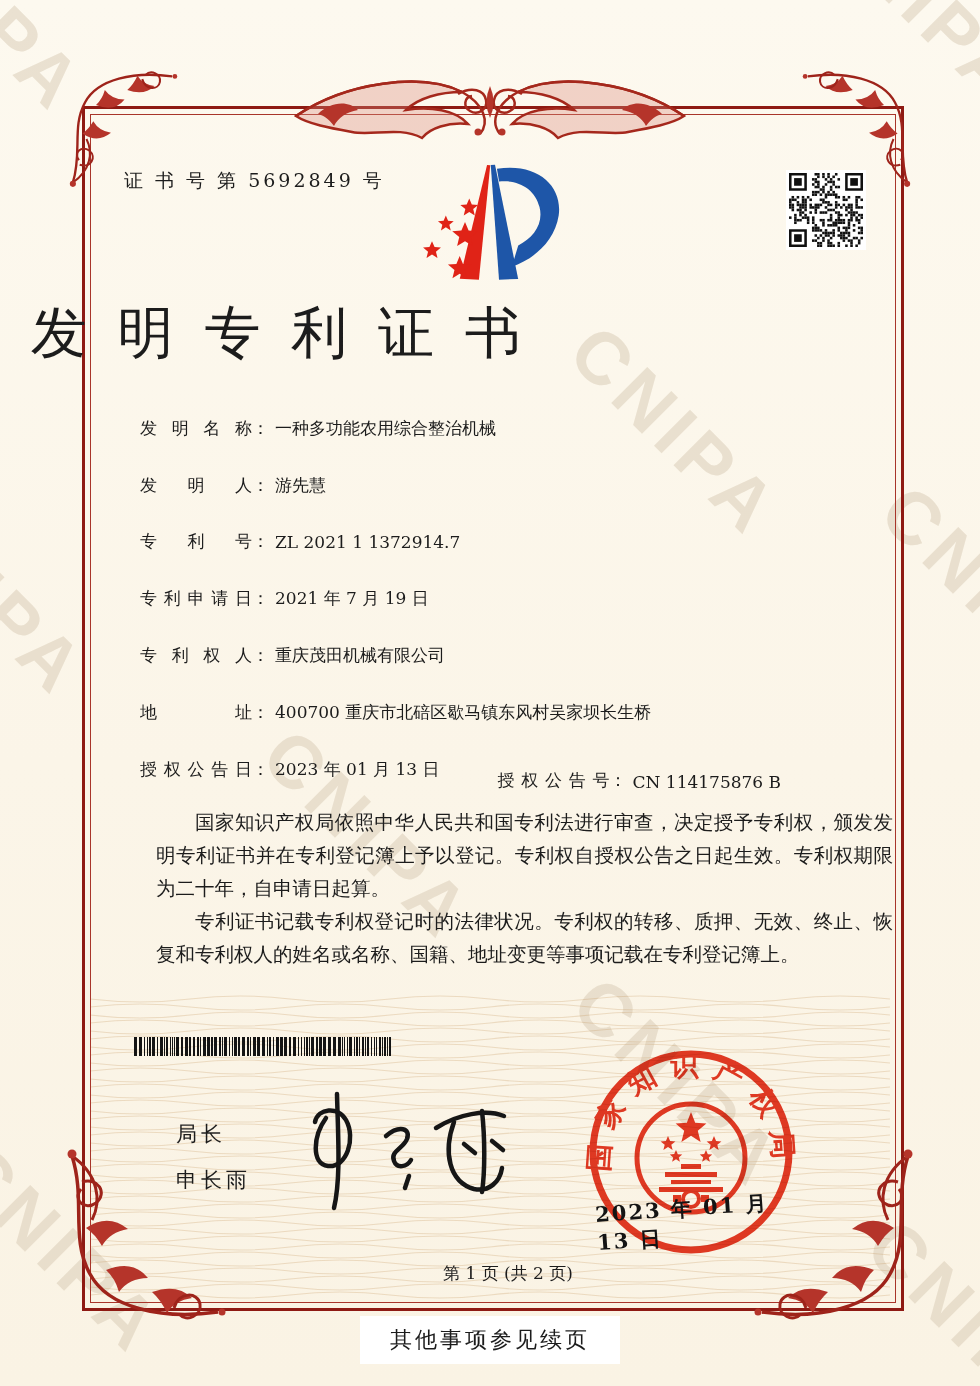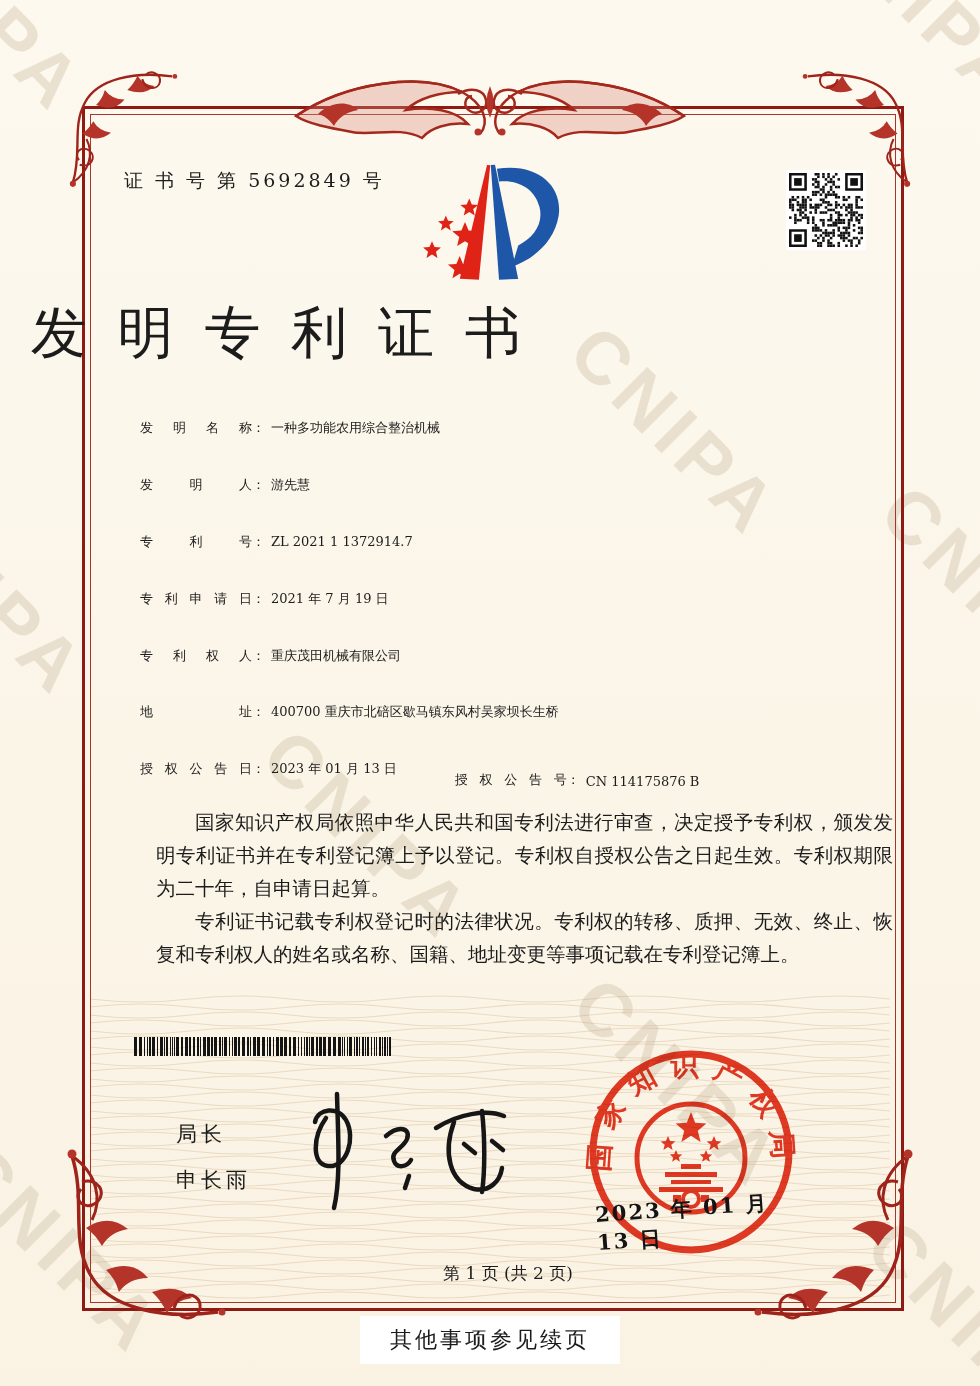--- a/index.html
+++ b/index.html
@@ -17,21 +17,21 @@
          border:1.2px solid #a8352a;}
   
   #waves{position:absolute;left:90px;top:995px;width:800px;height:305px;}
   
   .certno{position:absolute;left:124px;top:168px;font-size:19px;letter-spacing:3px;}
   .logo{position:absolute;left:418px;top:156px;}
   .qr{position:absolute;left:786px;top:170px;background:#fff;padding:3px;}
   .title{position:absolute;left:0;top:296px;width:980px;
          font-size:56px;font-weight:normal;letter-spacing:.55em;text-indent:.55em;}
   
-  .fields{position:absolute;left:140px;top:400px;width:740px;font-size:13px;}
+  .fields{position:absolute;left:140px;top:400px;width:740px;font-size:17px;}
   .frow{height:56.8px;display:flex;align-items:center;white-space:nowrap;}
   .flabel{display:inline-block;width:112px;text-align:justify;text-align-last:justify;}
   .fvalue{margin-left:6px;}
   .grant2{margin-left:58px;display:flex;align-items:flex-end;margin-top:22px;}
   
   .paras{position:absolute;left:133px;top:806px;width:737px;font-size:19.5px;
          line-height:33px;text-align:justify;margin-left:23px;}
   .paras p{margin:0;text-indent:2em;}
   
   #barcode{position:absolute;left:134px;top:1037px;}

